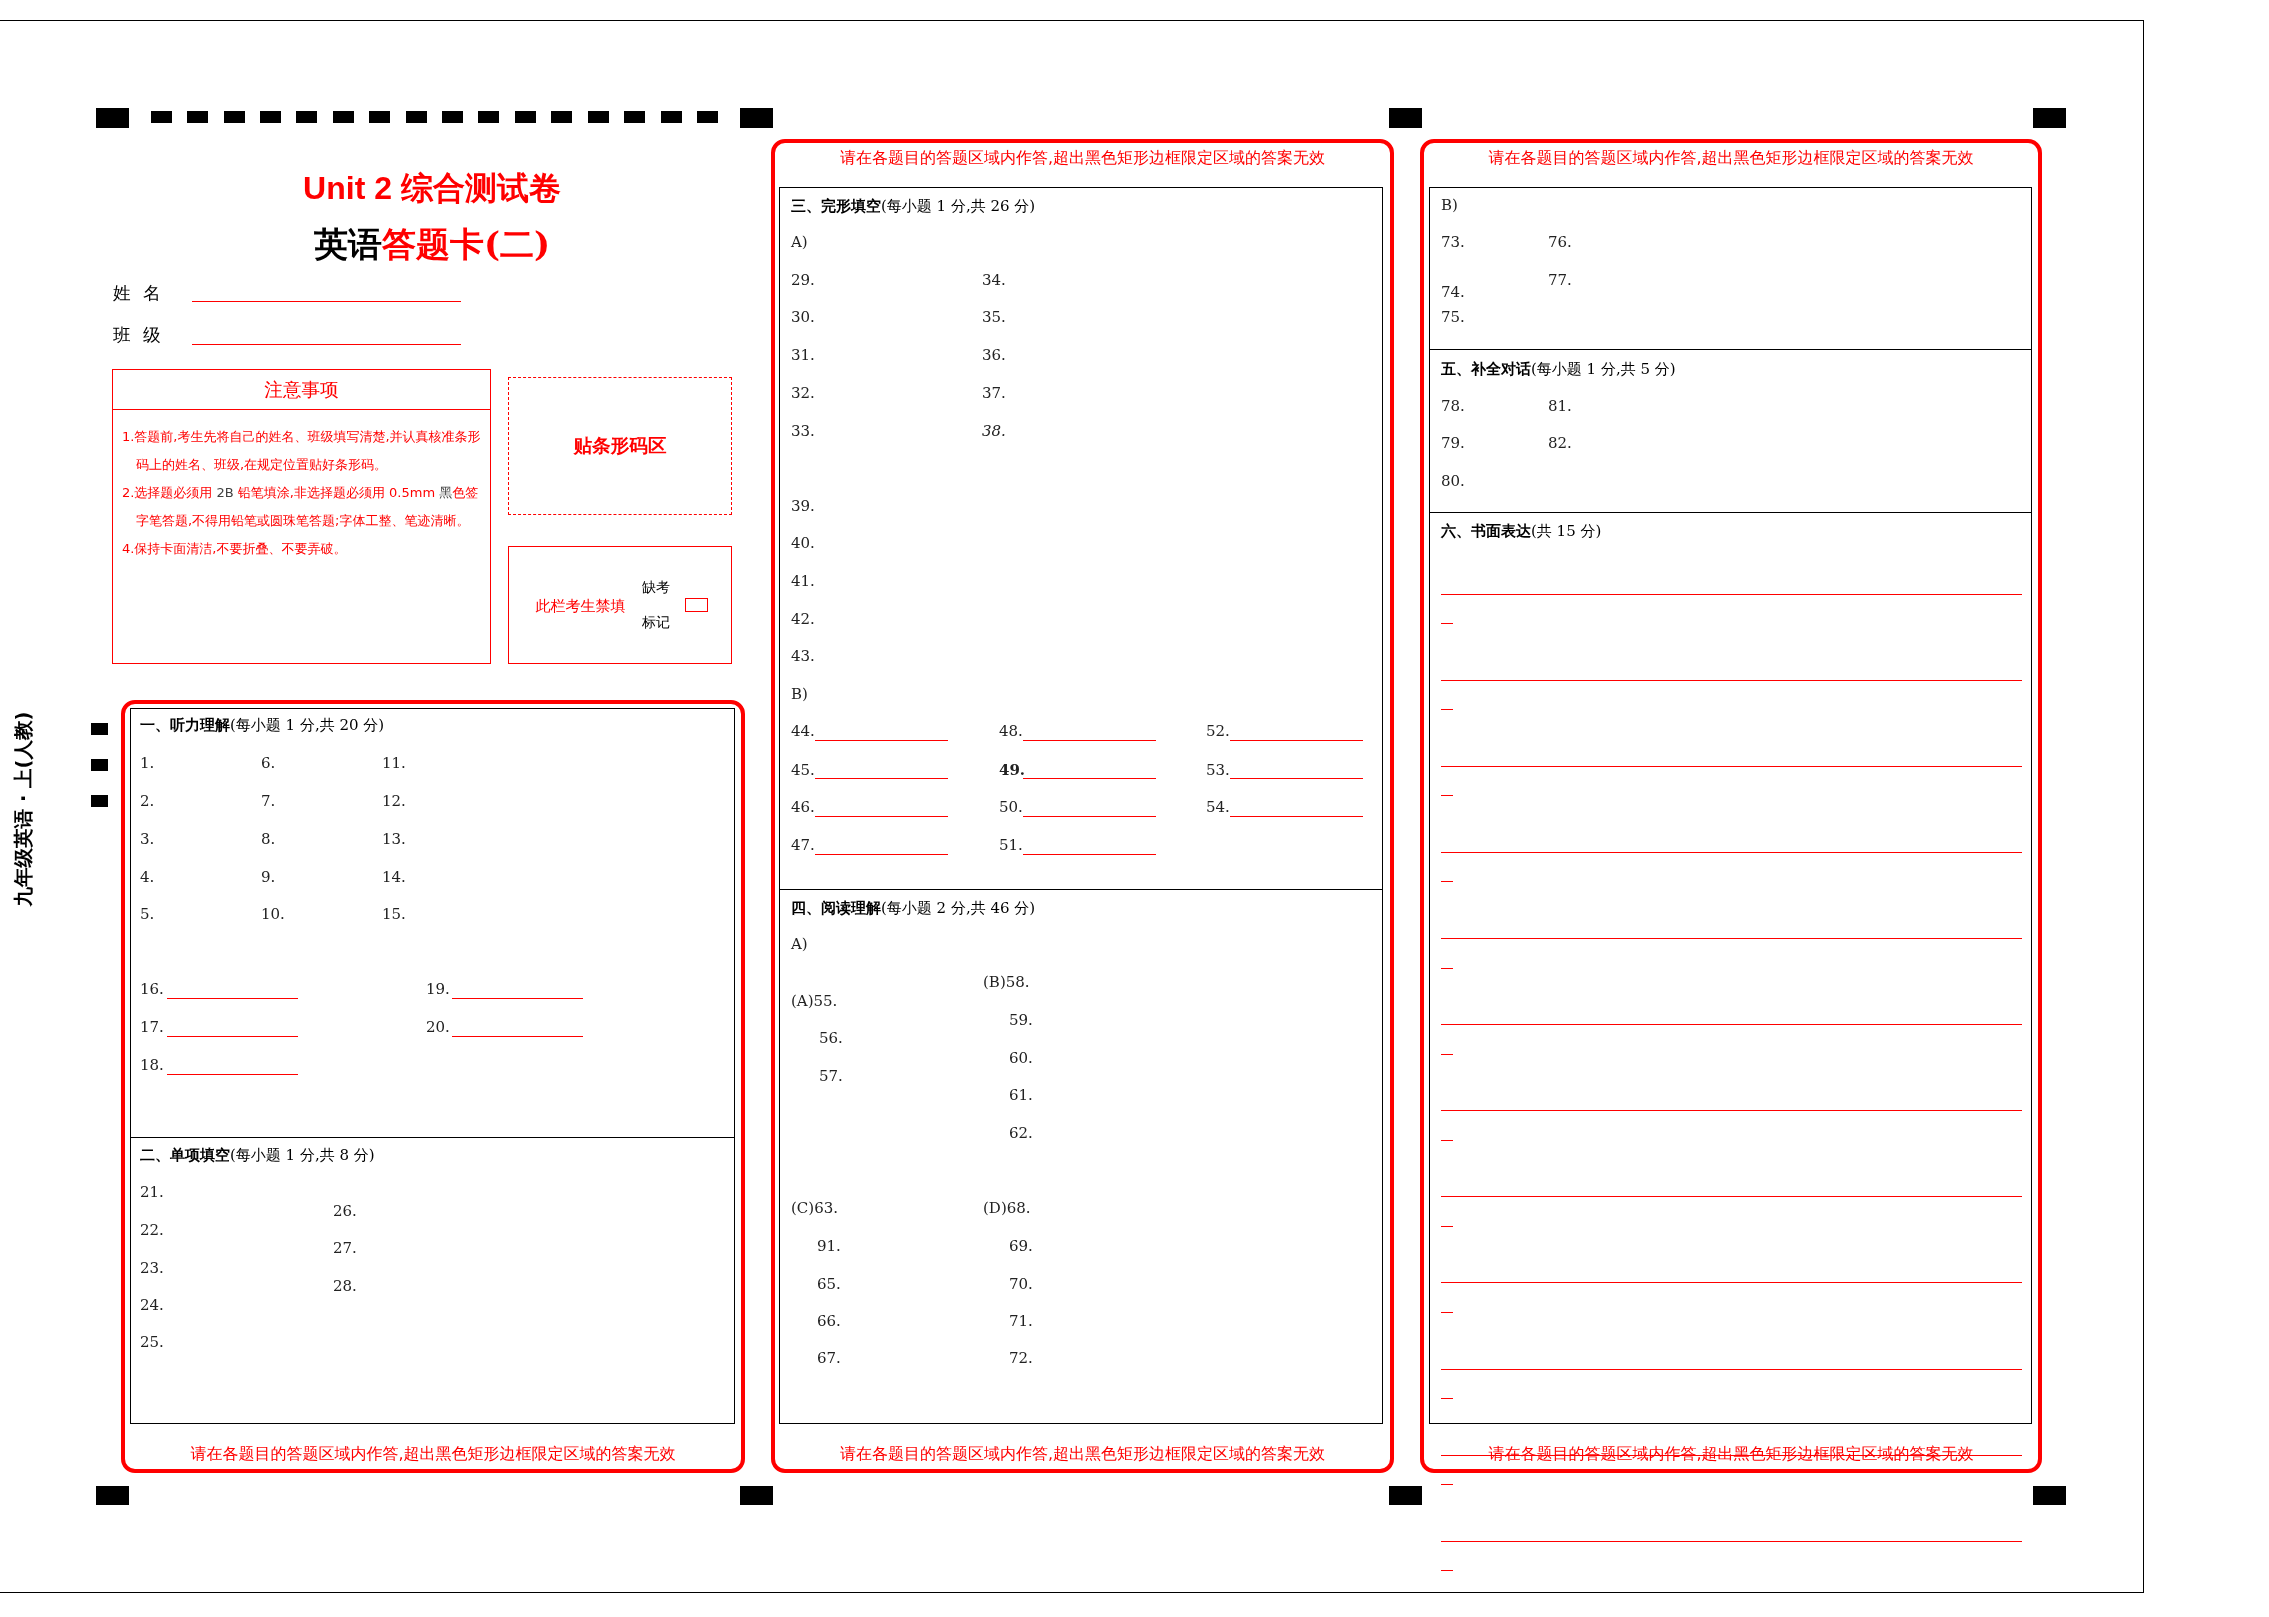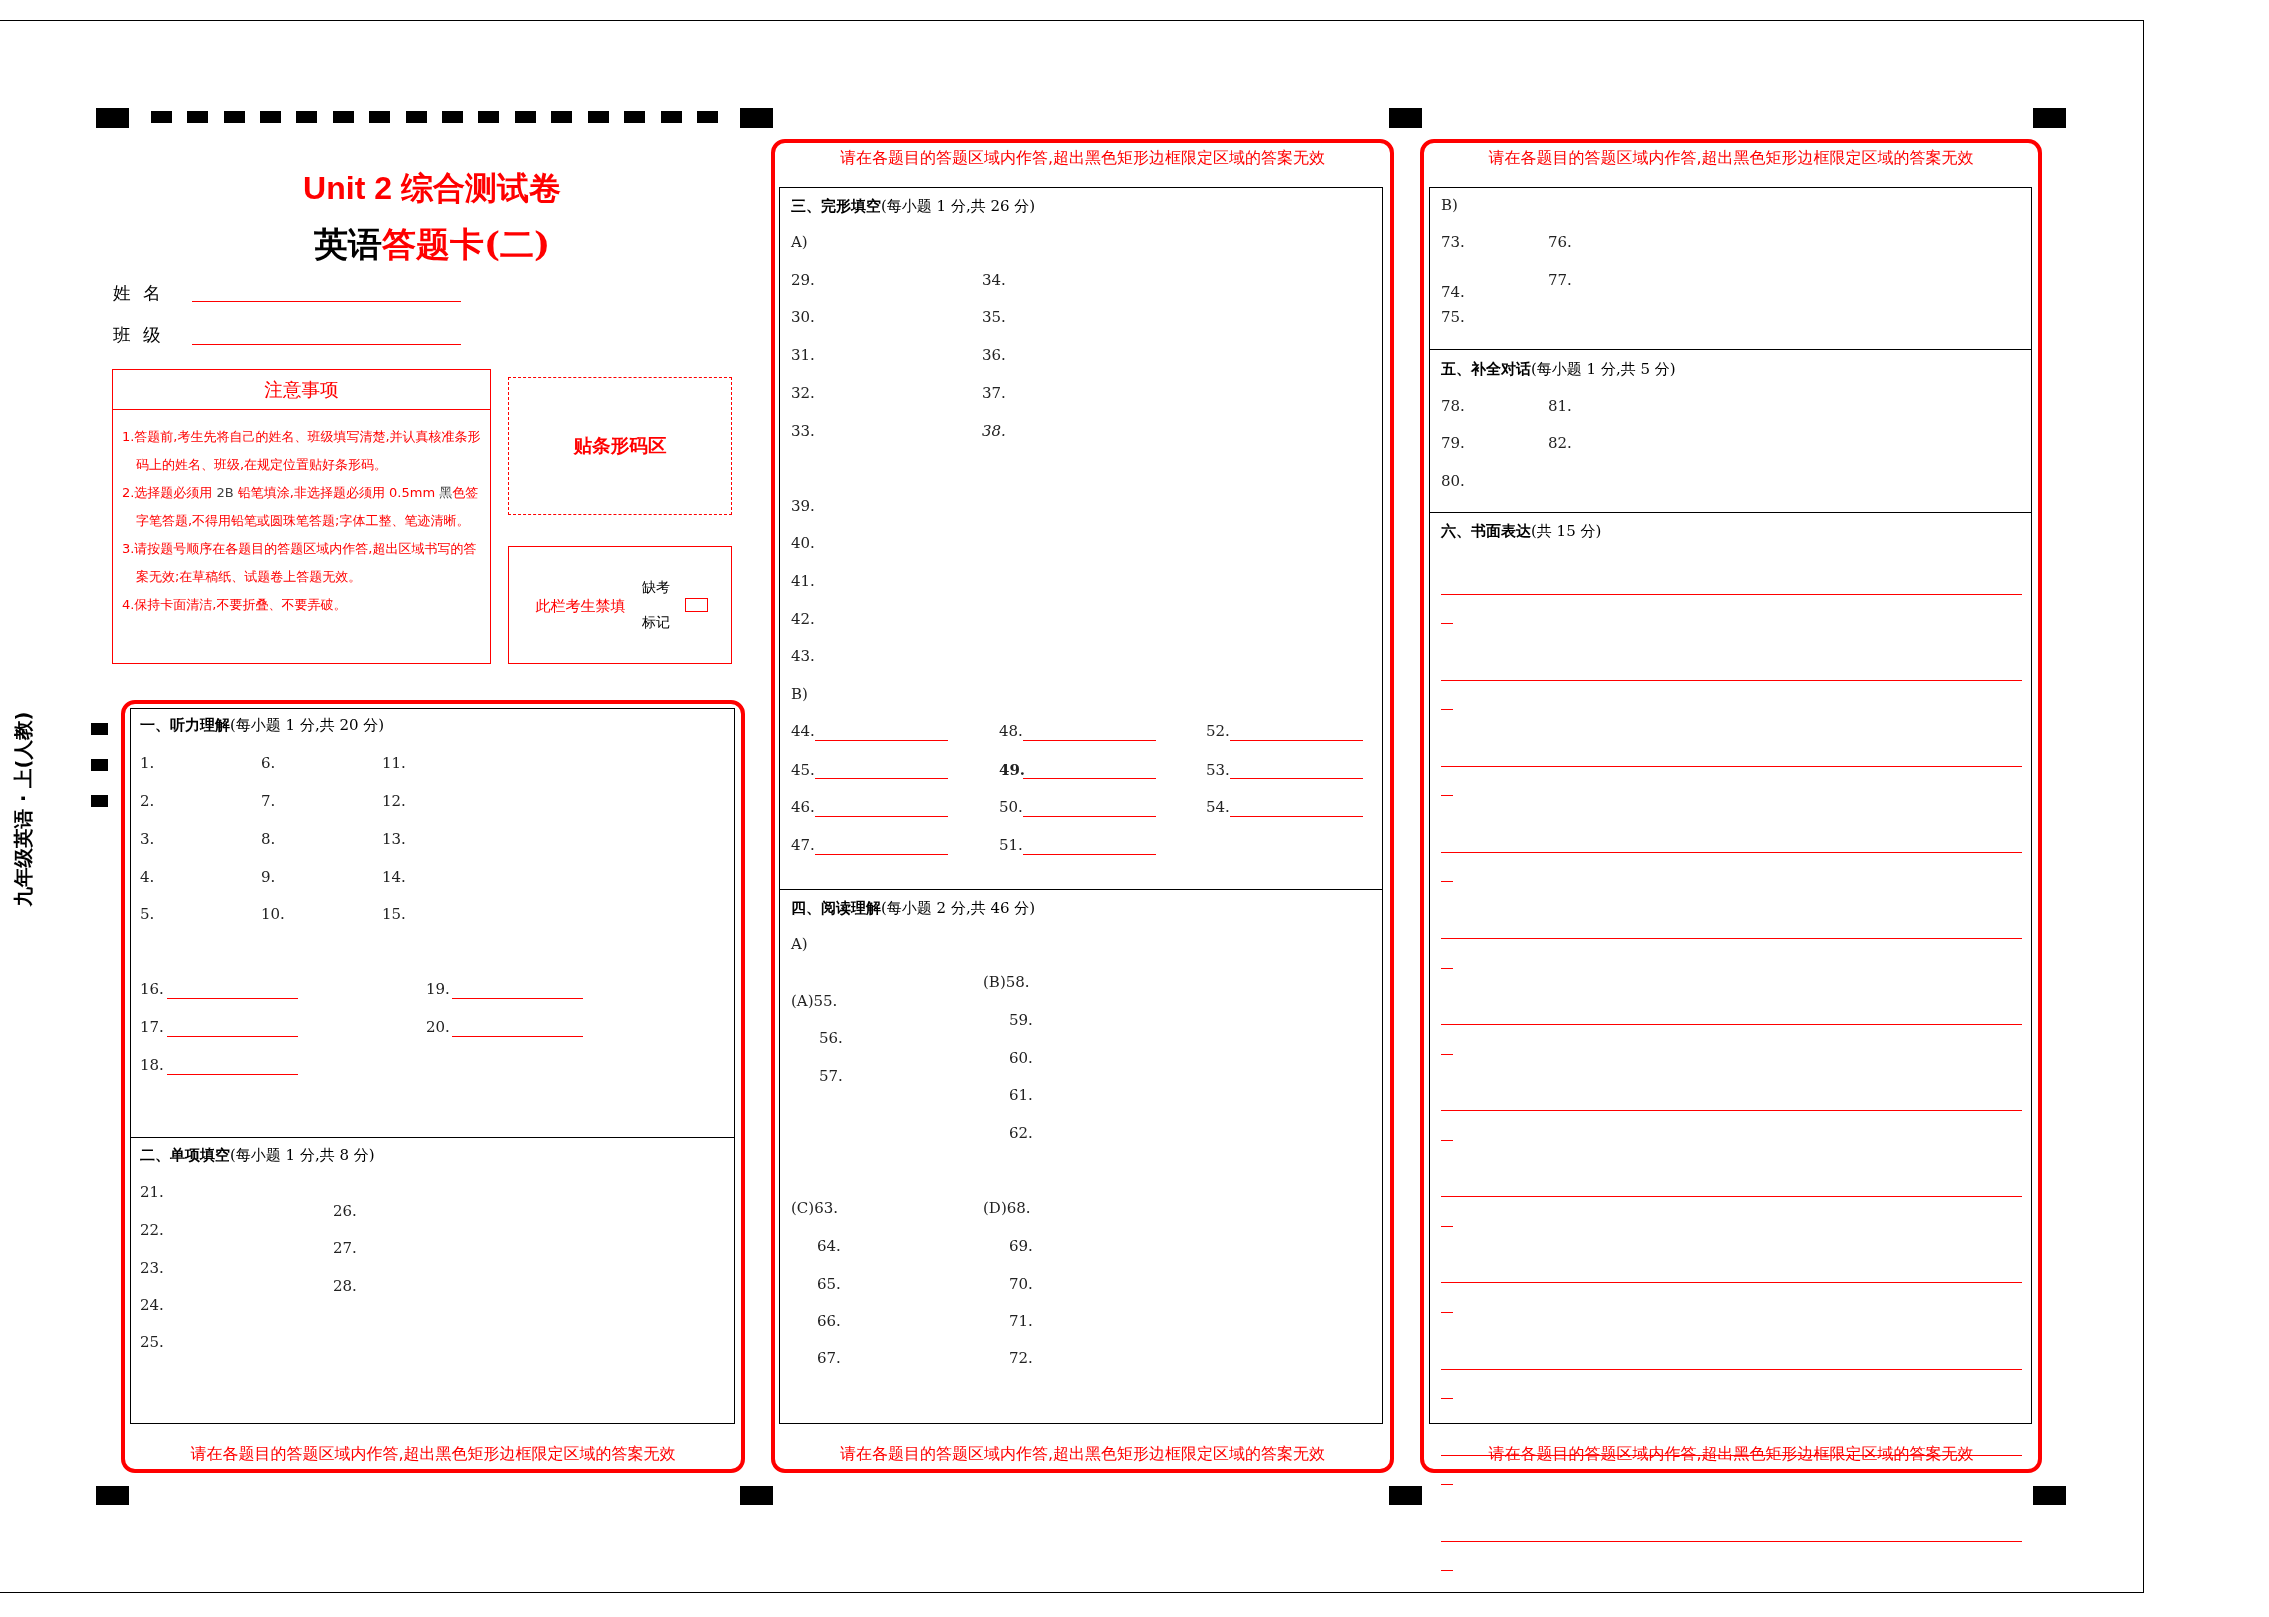--- a/index.html
+++ b/index.html
@@ -77,21 +77,20 @@
 <div class="lbl" style="left:113px;top:293px;">姓名</div>
 <div class="uline" style="left:192px;top:301px;width:269px;"></div>
 <div class="lbl" style="left:113px;top:335px;">班级</div>
 <div class="uline" style="left:192px;top:344px;width:269px;"></div>
 
 <div class="notice">
   <div class="notice-head">注意事项</div>
   <div class="notice-body">
     <div class="item">1.答题前,考生先将自己的姓名、班级填写清楚,并认真核准条形码上的姓名、班级,在规定位置贴好条形码。</div>
     <div class="item"><span>2.选择题必须用 </span><span class="blk">2B</span><span> 铅笔填涂,非选择题必须用 0.5mm </span><span class="blk">黑</span><span>色签字笔答题,不得用铅笔或圆珠笔答题;字体工整、笔迹清晰。</span></div>
-    <div class="item">3.请按题号顺序在各题目的答题区域内作答,超出区域书写的答案无效;在草稿纸、试题卷上答题无效。</div>
     <div class="item">4.保持卡面清洁,不要折叠、不要弄破。</div>
   </div>
 </div>
 
 <div class="barcode">贴条形码区</div>
 
 <div class="absent">
   <div class="note">此栏考生禁填</div>
   <div class="k1">缺考</div>
   <div class="box"></div>
@@ -199,21 +198,21 @@
     <div class="q" style="left: 791px; top: 1002px;">(A)55.</div>
     <div class="q" style="left: 819px; top: 1039px;">56.</div>
     <div class="q" style="left: 819px; top: 1077px;">57.</div>
     <div class="q" style="left: 983px; top: 983px;">(B)58.</div>
     <div class="q" style="left: 1009px; top: 1021px;">59.</div>
     <div class="q" style="left: 1009px; top: 1059px;">60.</div>
     <div class="q" style="left: 1009px; top: 1096px;">61.</div>
     <div class="q" style="left: 1009px; top: 1134px;">62.</div>
     <div class="q" style="left: 791px; top: 1209px;">(C)63.</div>
     <div class="q" style="left: 983px; top: 1209px;">(D)68.</div>
-    <div class="q" style="left: 817px; top: 1247px;">64.</div>
+    <div class="q" style="left: 817px; top: 1247px;">91.</div>
     <div class="q" style="left: 1009px; top: 1247px;">69.</div>
     <div class="q" style="left: 817px; top: 1285px;">65.</div>
     <div class="q" style="left: 1009px; top: 1285px;">70.</div>
     <div class="q" style="left: 817px; top: 1322px;">66.</div>
     <div class="q" style="left: 1009px; top: 1322px;">71.</div>
     <div class="q" style="left: 817px; top: 1359px;">67.</div>
     <div class="q" style="left: 1009px; top: 1359px;">72.</div>
   </div>
 <div class="warn" style="left:771px;width:623px;top:1454px;">请在各题目的答题区域内作答,超出黑色矩形边框限定区域的答案无效</div>
 

